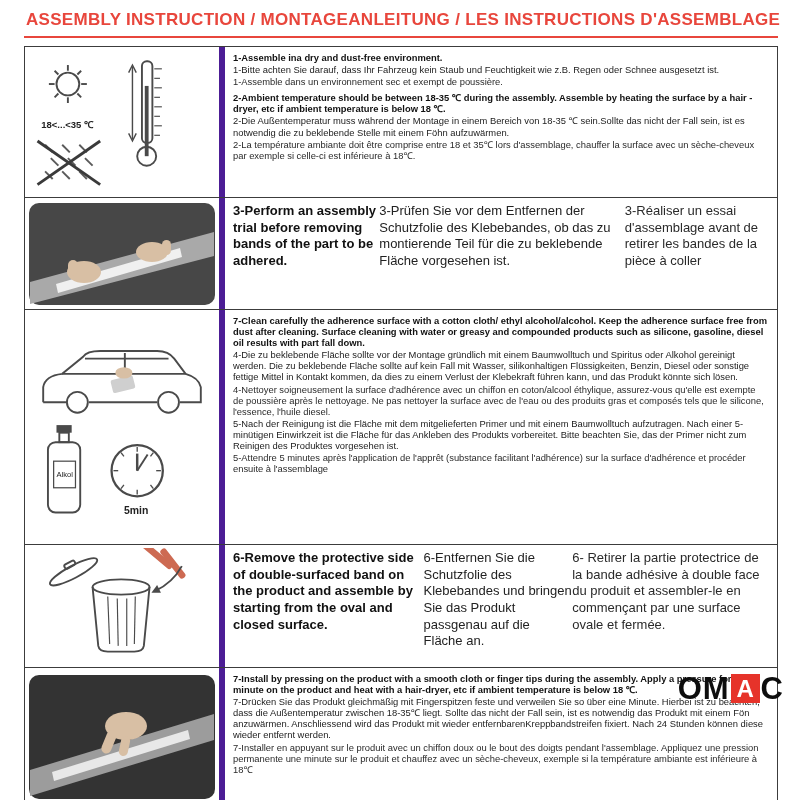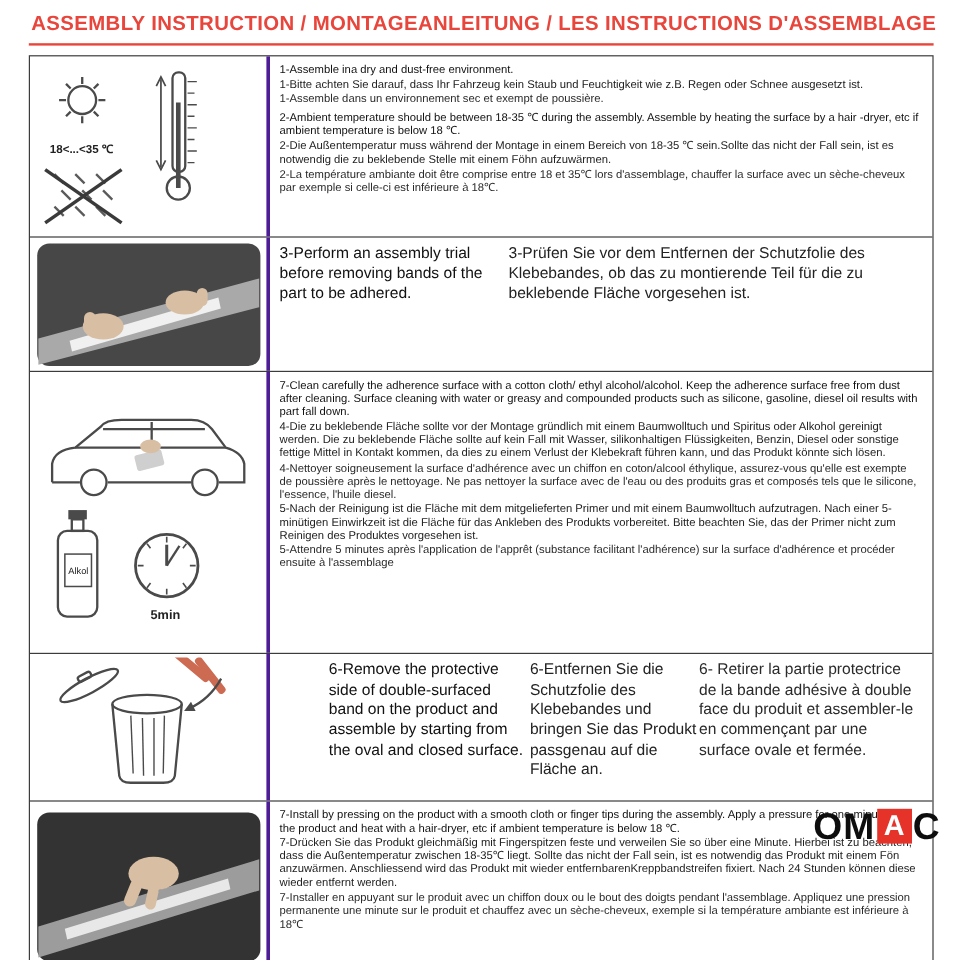--- a/index.html
+++ b/index.html
@@ -24,40 +24,40 @@
     padding:2px 0 6px 2px;
     white-space:nowrap;
   }
   .title-rule { border-top:2px solid #e8463c; margin-bottom:8px; }
 
   .itable { border:1px solid #3c3c3c; }
   .irow { display:flex; border-top:1px solid #3c3c3c; }
   .irow:first-child { border-top:none; }
   .cell-ill {
     flex:0 0 200px; width:200px;
-    border-right:3px solid #4c1d95;
-    display:flex; align-items:flex-end; justify-content:center;
+    border-right:6px solid #4c1d95;
+    display:flex; align-items:center; justify-content:center;
     padding:3px;
     text-decoration:underline;
   }
   .cell-text { flex:1; padding:5px 10px 4px 8px; }
   .cell-text.centered { display:flex; flex-direction:row; justify-content:center; }
 
   .small p { font-size:9.4px; line-height:1.18; margin-bottom:1px; }
   .big p   { font-size:13px;  line-height:1.28; margin-bottom:7px; }
   .big p:last-child { margin-bottom:0; }
-  p.en { font-weight:normal; color:#111; }
+  p.en { font-weight:bold; color:#111; }
   p.de { color:#222; }
   p.fr { color:#2a2a2a; }
   p.gap { margin-top:5px; }
 
   .r1 { min-height:146px; }
   .r2 { min-height:112px; }
   .r3 { min-height:232px; }
-  .r4 { min-height:122px;gap:41px; }
+  .r4 { min-height:122px; }
   .r5 { min-height:138px; }
 
   .logo {
     position:absolute; right:16px; bottom:12px;
     display:flex; align-items:center;
     font-weight:bold; line-height:1;margin-top:16px;
   }
   .logo .lt { font-size:31px; color:#0d0d0d; letter-spacing:1px; }
   .logo .abox {
     width:29px; height:29px; margin:0 1px;
@@ -154,20 +154,21 @@
             <ellipse cx="56" cy="70" rx="17" ry="11"></ellipse>
             <rect x="40" y="58" width="10" height="16" rx="5"></rect>
             <ellipse cx="124" cy="50" rx="16" ry="10"></ellipse>
             <rect x="134" y="38" width="9" height="15" rx="4.5"></rect>
           </g>
         </svg>
       </div>
       <div class="cell-text big centered">
         <p class="en">3-Perform an assembly trial before removing bands of the part to be adhered.</p>
         <p class="de">3-Prüfen Sie vor dem Entfernen der Schutzfolie des Klebebandes, ob das zu montierende Teil für die zu beklebende Fläche vorgesehen ist.</p>
+        <p class="fr">3-Réaliser un essai d'assemblage avant de retirer les bandes de la pièce à coller</p>
       </div>
     </div>
 
     <div class="irow r3">
       <div class="cell-ill">
         <svg width="198" height="228" viewBox="0 0 198 228">
 
           <g stroke="#4a4a4a" stroke-width="2" fill="none">
             <path d="M16,88 L16,72 Q18,60 36,58 L58,40 Q62,34 76,34 L136,34 Q148,34 154,42 L166,58 Q180,62 182,72 L182,88 L160,88 M136,88 L64,88 M40,88 L16,88"></path>
             <circle cx="52" cy="88" r="11"></circle>

